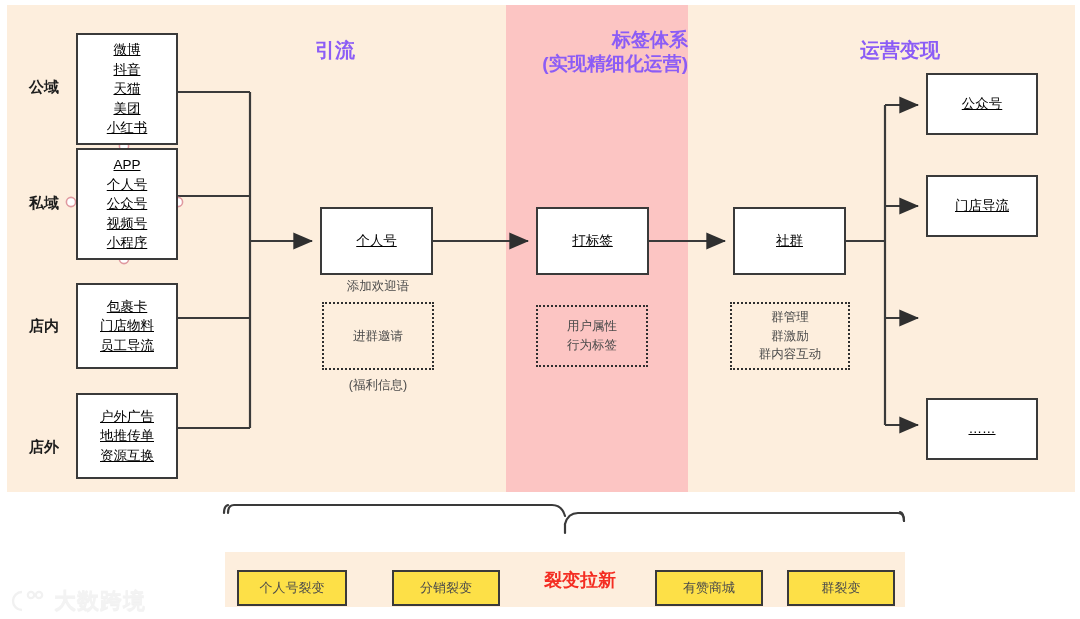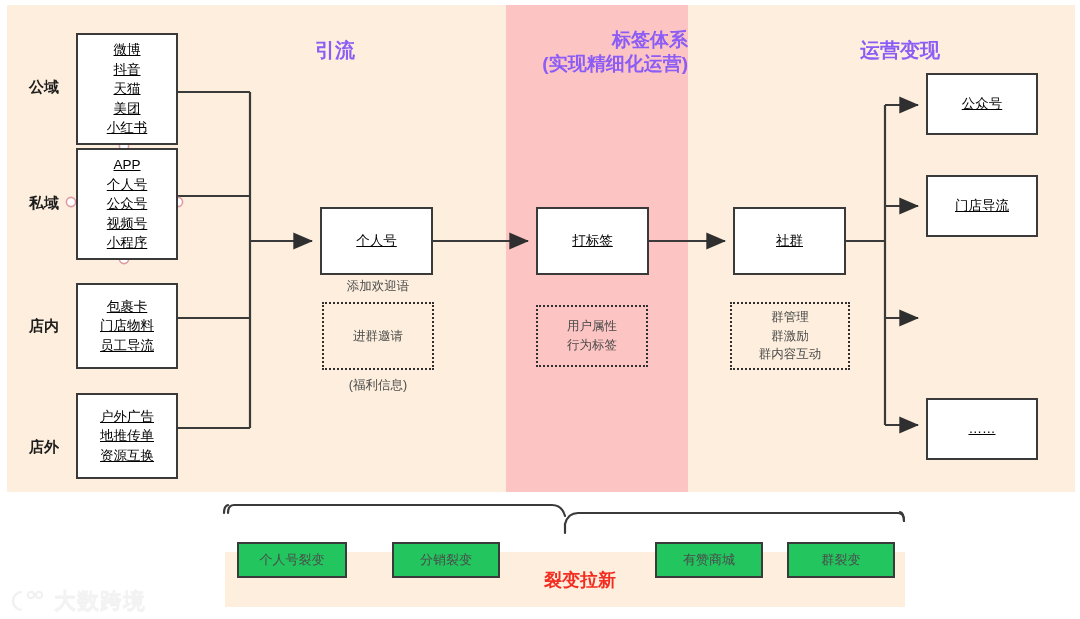--- a/index.html
+++ b/index.html
@@ -49,21 +49,21 @@
   .d-shequn{left:730px;top:302px;width:120px;height:68px;}
 
   
   .out{left:926px;width:112px;height:62px;}
   .out1{top:73px;}
   .out2{top:175px;}
   .out3{top:287px;}
   .out4{top:398px;}
 
   
-  .bb{position:absolute;top:542px;height:36px;background:#22c55e;border:2px solid #3a3a3a;
+  .bb{position:absolute;top:570px;height:36px;background:#fde047;border:2px solid #3a3a3a;
       display:flex;align-items:center;justify-content:center;color:#4b4b4b;font-size:13px;
       box-sizing:border-box;}
   .bb1{left:237px;width:110px;}
   .bb2{left:392px;width:108px;}
   .bb3{left:655px;width:108px;}
   .bb4{left:787px;width:108px;}
   .brace-label{position:absolute;left:520px;top:568px;width:120px;text-align:center;
                color:#f42d22;font-weight:bold;font-size:18px;}
 
   

